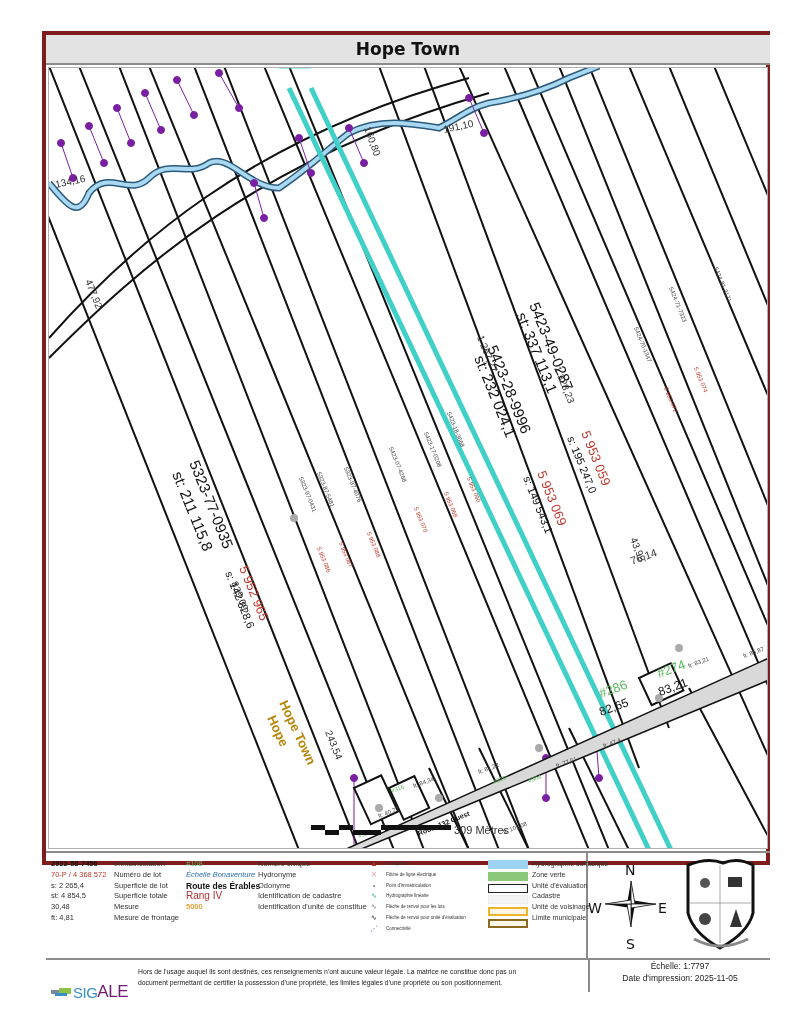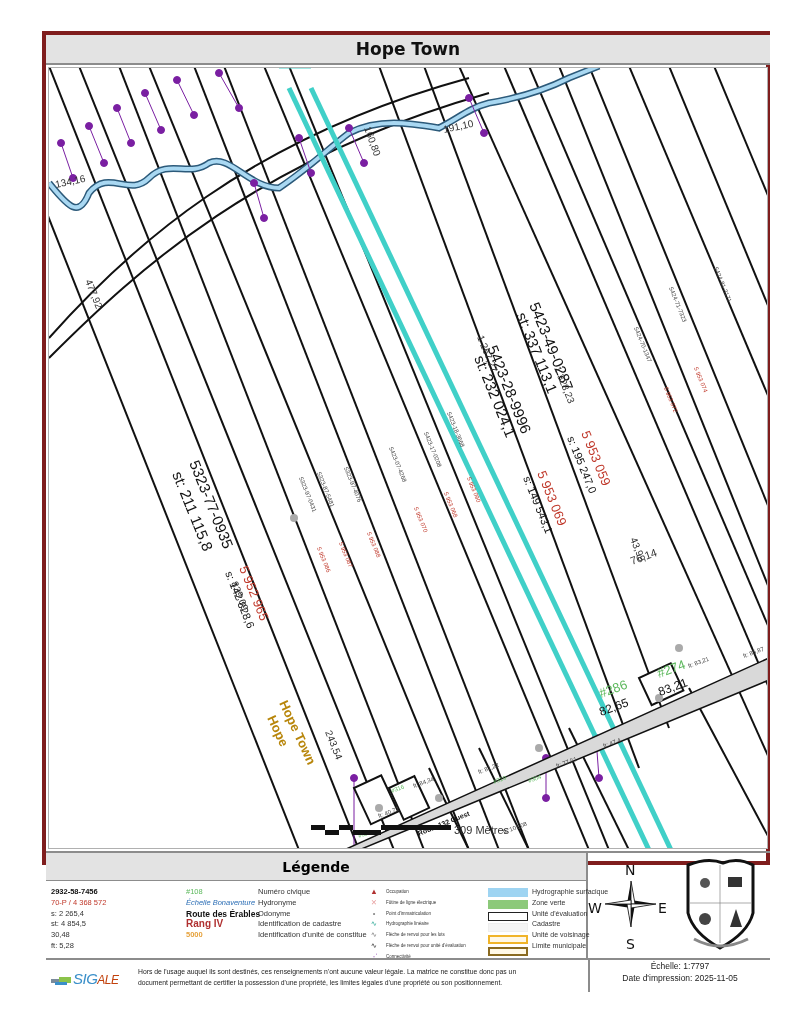--- a/index.html
+++ b/index.html
@@ -31,28 +31,28 @@
   .lg-swatch { left: 442px; }
   .lg-swatch div { width: 40px; height: 9px; margin: 1px 0 1.8px 0; }
   .lg-desc-4 { left: 486px; }
   .lg-desc-4 div { font-size: 7px; }
 
   .c-imm { font-weight: bold; color: #111 !important; }
   .c-lot { color: #c0392b !important; text-align: right; }
   .c-civ { color: #5cb85c !important; }
   .c-hyd { color: #2a6db5 !important; font-style: italic; }
   .c-odo { font-weight: bold; color: #111 !important; font-size: 8.5px !important; }
-  .c-rang { font-weight: bold; color: #b03030 !important; font-size: 10px !important; }
+  .c-rang { font-weight: normal; color: #b03030 !important; font-size: 10px !important; }
   .c-uv { color: #e6a23c !important; font-weight: bold; }
 
   .compass-box { position: absolute; left: 542px; top: 816px; width: 182px; height: 107px; border-top: 2px solid #8c8c8c; }
   .footer { position: absolute; left: 0; top: 923px; width: 724px; height: 34px; border-top: 2px solid #8c8c8c; }
-  .footer-logo { position: absolute; left: 5px; top: 10px; display: flex; align-items: flex-end; font-style: italic; }
+  .footer-logo { position: absolute; left: 5px; top: 22px; display: flex; align-items: center; }
   .footer-logo .sig { font-size: 15px; color: #3a8fc9; letter-spacing: -0.5px; }
-  .footer-logo .ale { font-size: 12px; color: #c2410c; letter-spacing: -0.5px; }
+  .footer-logo .ale { font-size: 17px; color: #701a75; letter-spacing: -0.5px; }
   .footer-text { position: absolute; left: 92px; top: 6px; width: 440px; font-size: 6.8px; line-height: 11px; color: #222; }
   .footer-right { position: absolute; left: 542px; top: 0; width: 182px; height: 32px; border-left: 2px solid #8c8c8c; display: flex; flex-direction: column; align-items: center; }
   .footer-right div { font-size: 8.5px; line-height: 12px; color: #222; }
 </style>
 </head>
 <body>
 
 <div class="page">
 
   <div class="title-bar">
@@ -230,31 +230,36 @@
         <rect x="276" y="762" width="14" height="5" fill="#111"></rect>
         <rect x="290" y="757" width="14" height="5" fill="#111"></rect>
         <rect x="304" y="762" width="28" height="5" fill="#111"></rect>
         <rect x="332" y="757" width="70" height="5" fill="#111"></rect>
         <text x="405" y="766" font-family="Liberation Sans, sans-serif" font-size="11" fill="#333">309 Mètres</text>
       </g>
     </svg>
   </div>
 
   <div class="legend">
-    <div class="legend-title">
-      <span>Légende</span>
-    </div>
     <div class="legend-body">
       <div class="lg-col lg-sample-1">
         <div class="c-imm">2932-58-7456</div>
         <div class="c-lot">70-P / 4 368 572</div>
         <div>s: 2 265,4</div>
         <div>st: 4 854,5</div>
         <div>30,48</div>
-        <div>ft: 5,28</div>
+        <div>ft: 4,81</div>
+      </div>
+      <div class="lg-col lg-desc-1">
+        <div>Immatriculation</div>
+        <div>Numéro de lot</div>
+        <div>Superficie de lot</div>
+        <div>Superficie totale</div>
+        <div>Mesure</div>
+        <div>Mesure de frontage</div>
       </div>
       <div class="lg-col lg-sample-2">
         <div class="c-civ">#108</div>
         <div class="c-hyd">Échelle Bonaventure</div>
         <div class="c-odo">Route des Érables</div>
         <div class="c-rang">Rang IV</div>
         <div class="c-uv">5000</div>
       </div>
       <div class="lg-col lg-desc-2">
         <div>Numéro civique</div>

